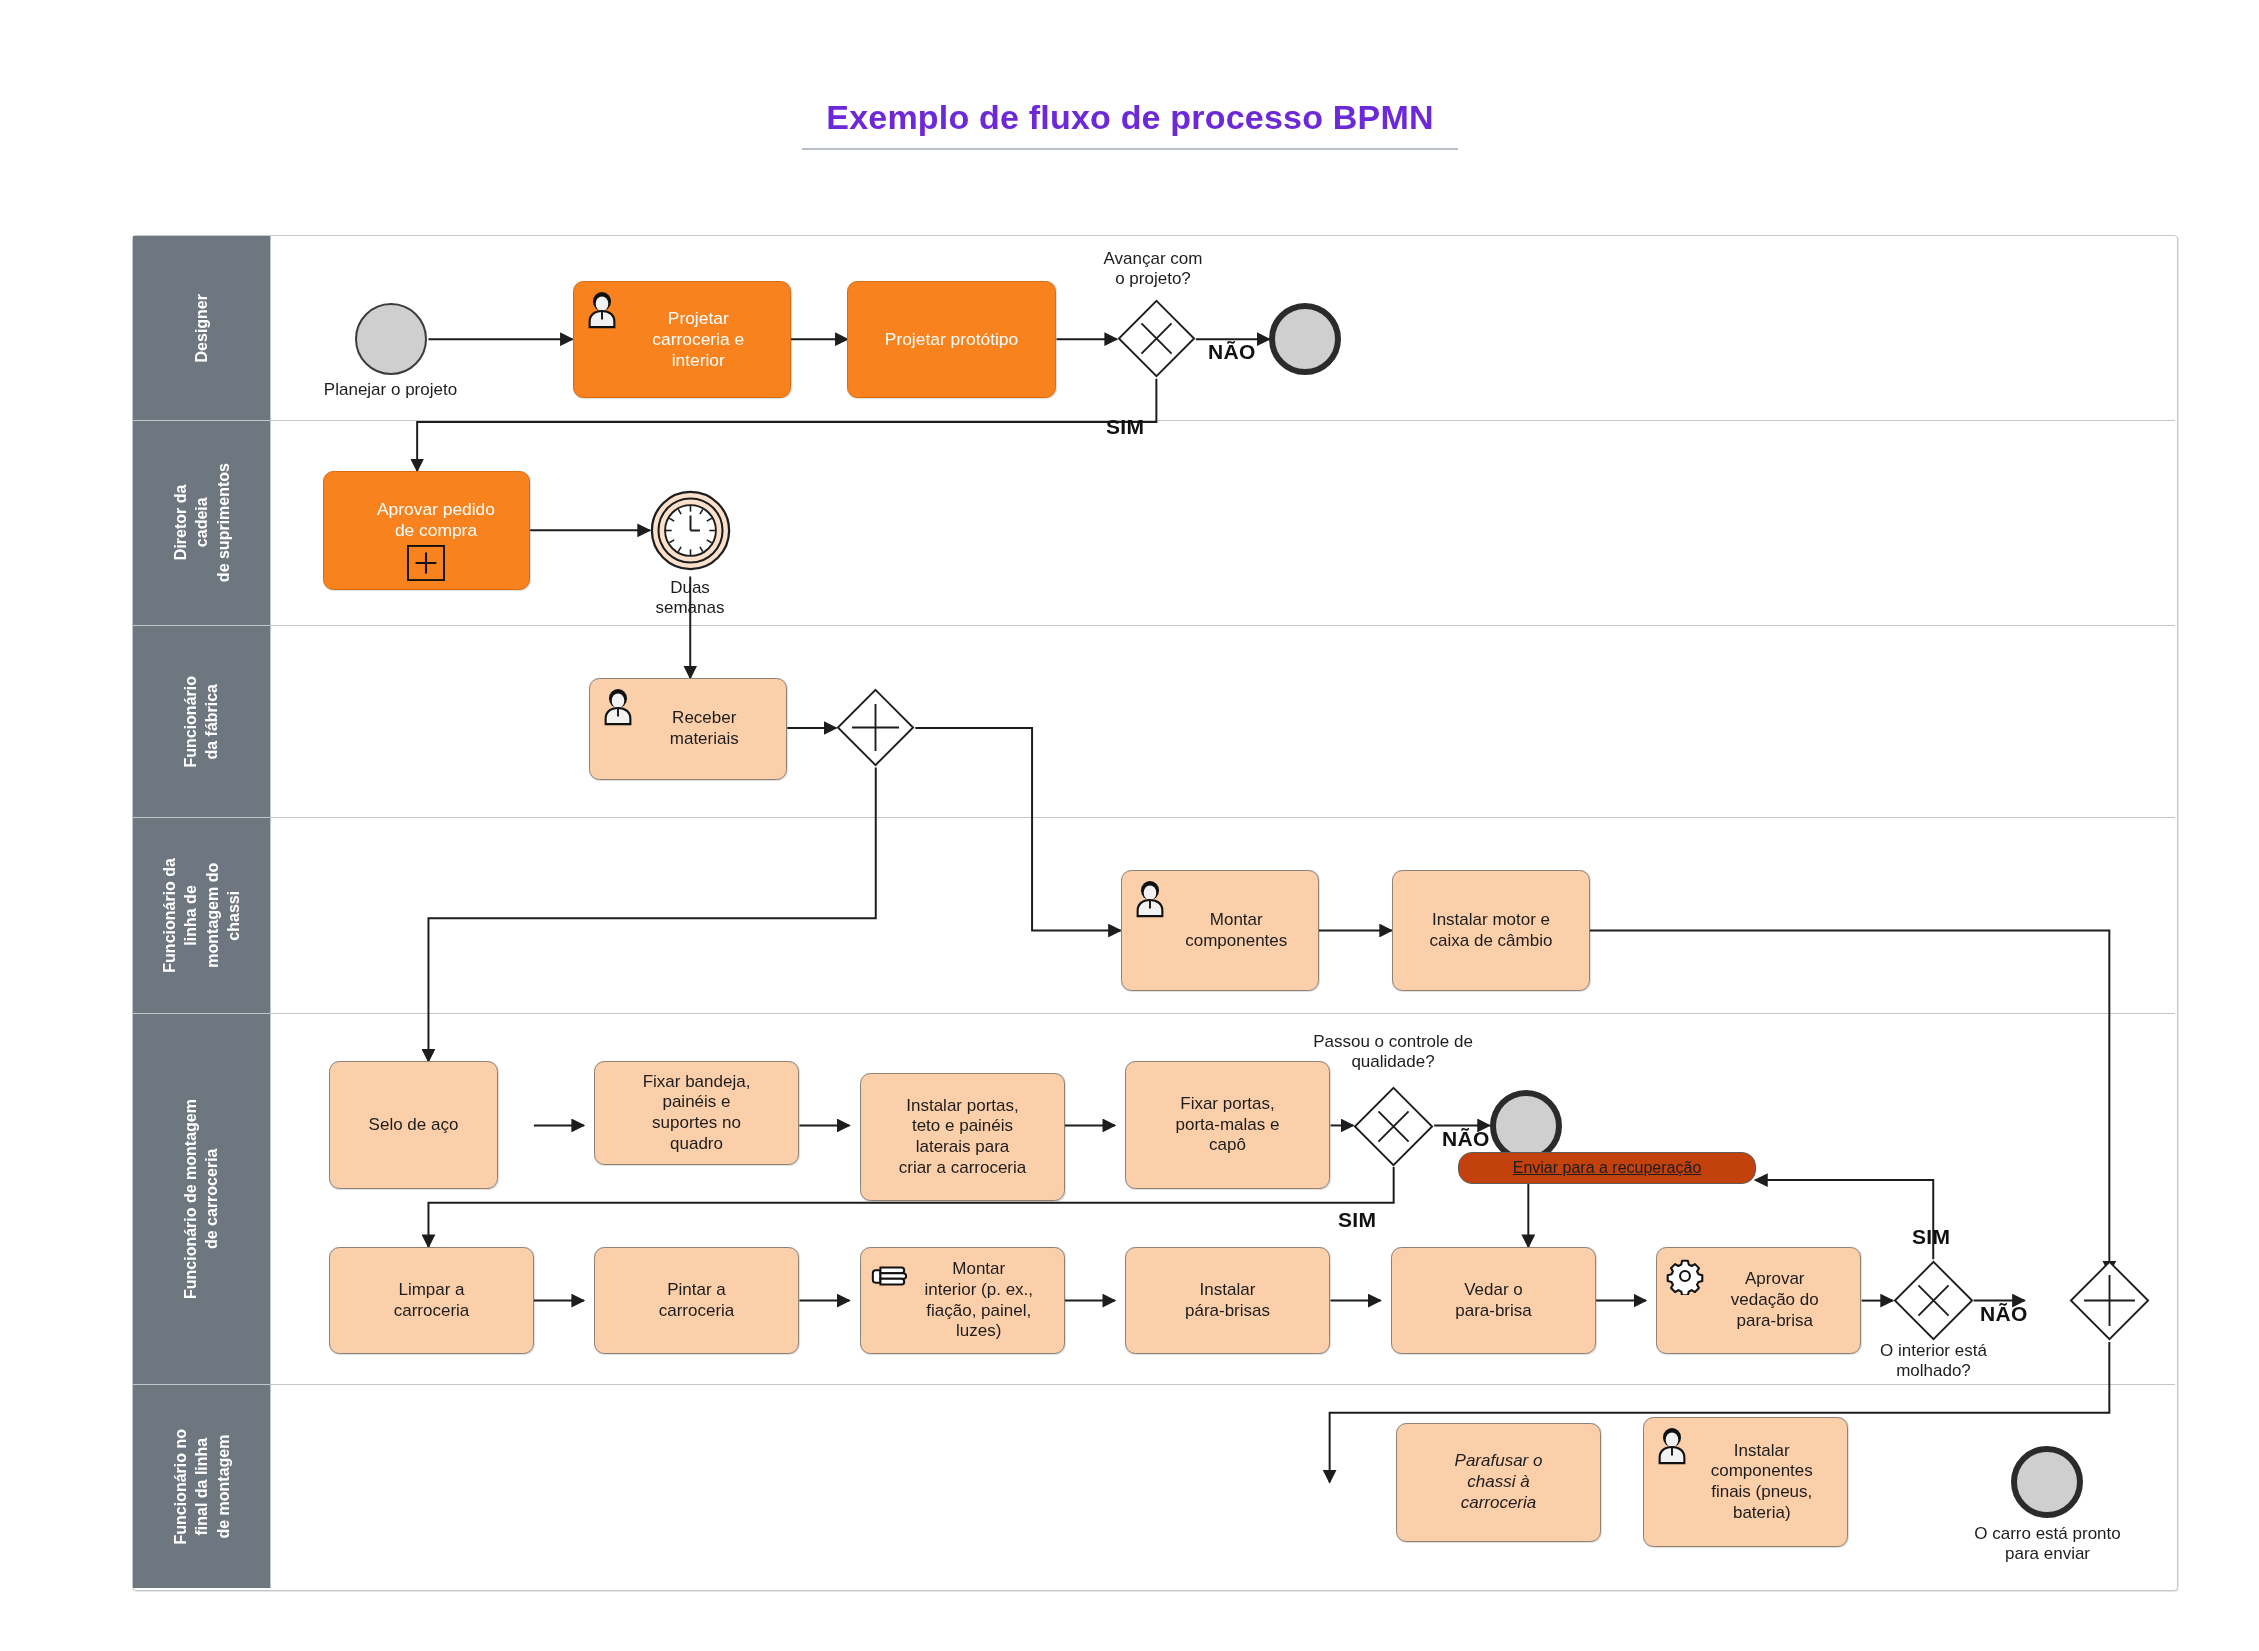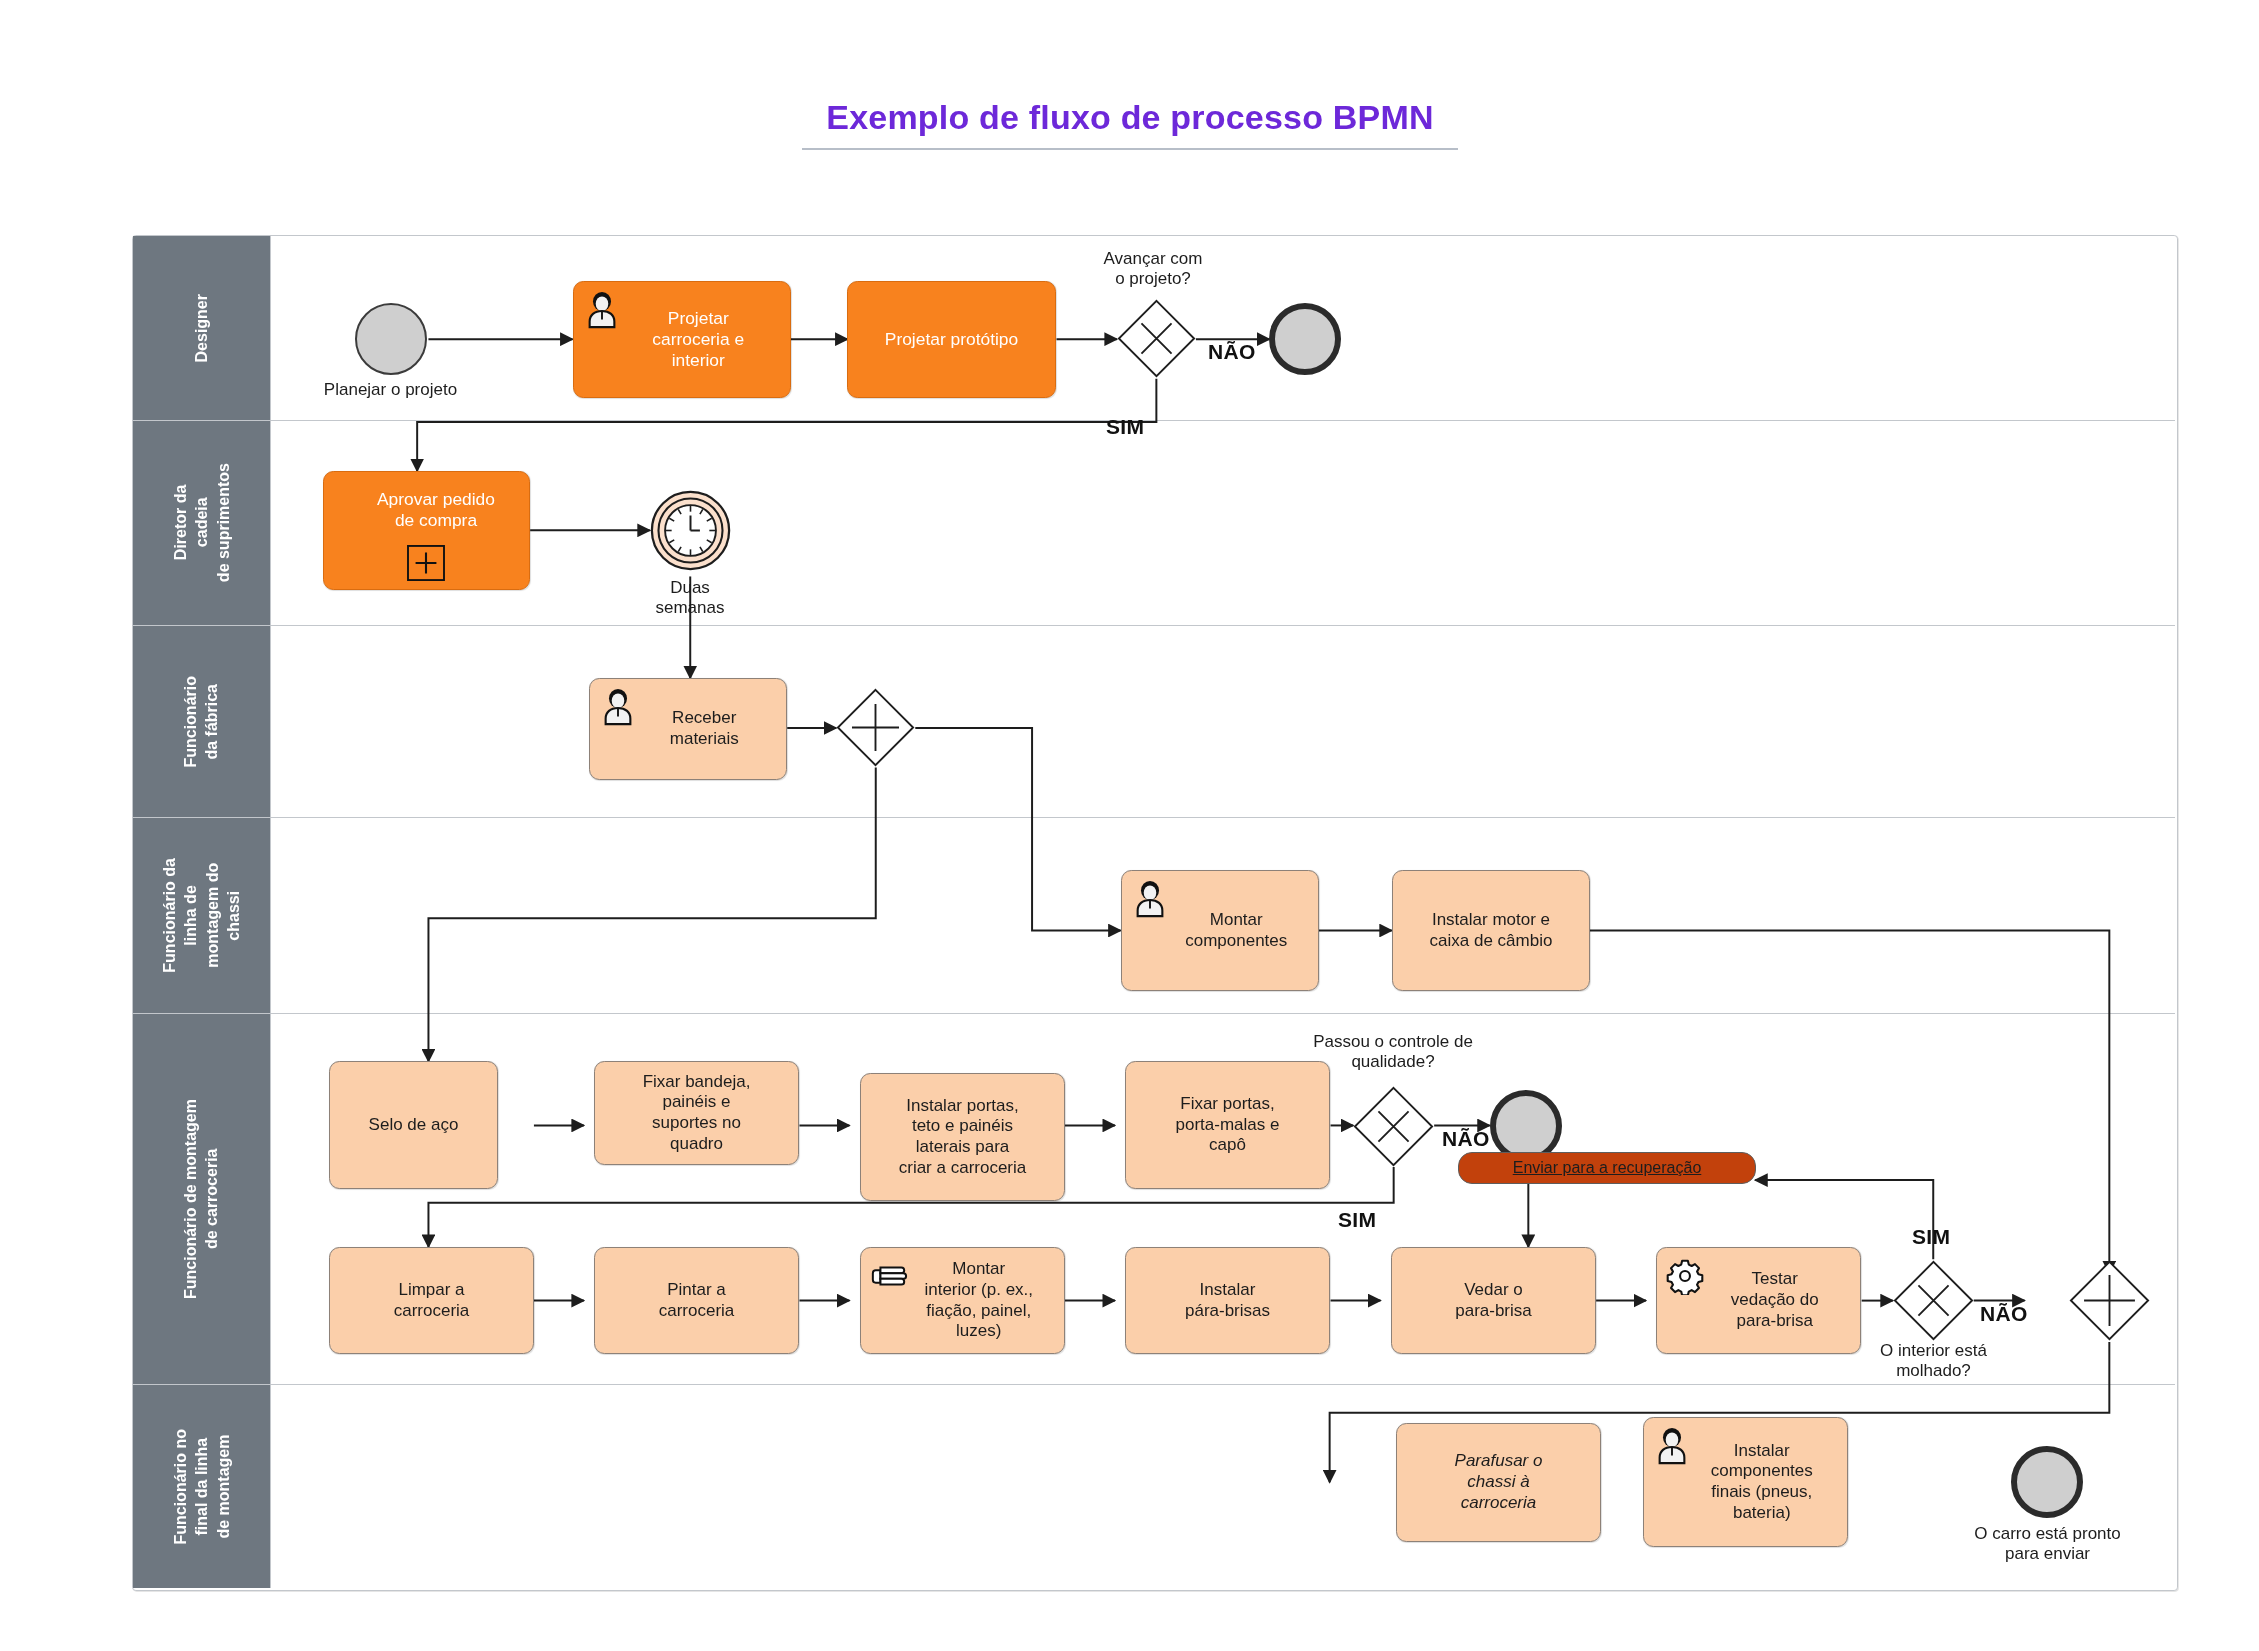--- a/index.html
+++ b/index.html
@@ -186,21 +186,21 @@
   <path d="M26,26 L58,58 M58,26 L26,58" stroke="#1d1d1d" stroke-width="2"></path>
 </svg>
 <div class="elabel" style="left:1012px;top:249px;width:282px;">Avançar com
 o projeto?</div>
 <div class="flowlabel" style="left:1208px;top:328px;">NÃO</div>
 <div class="flowlabel" style="left:1106px;top:403px;">SIM</div>
 
 <div class="node ev end" style="left:1269px;top:303px;width:72px;height:72px;"></div>
 
 <div class="node task dark" style="left:323px;top:471px;width:207px;height:119px;">
-  <div class="tlabel" style="position:absolute;left:0;top:17px;width:207px;">Aprovar pedido
+  <div class="tlabel" style="position:absolute;left:0;top:27px;width:207px;">Aprovar pedido
 de compra</div>
   <svg class="" style="position:absolute;left:83px;top:73px;width:38px;height:36px;" viewBox="0 0 40 38">
     <rect x="1" y="1" width="38" height="36" fill="none" stroke="#111" stroke-width="2"></rect>
     <path d="M20,8 L20,30 M9,19 L31,19" stroke="#111" stroke-width="2.2"></path>
   </svg>
 </div>
 
 <svg class="node" style="left:650px;top:490px;width:81px;height:81px;" viewBox="0 0 86 86">
   <circle cx="43" cy="43" r="41" fill="#fbe0cc" stroke="#1d1d1d" stroke-width="2.4"></circle>
   <circle cx="43" cy="43" r="34" fill="#fbe0cc" stroke="#1d1d1d" stroke-width="2.2"></circle>
@@ -318,21 +318,21 @@
 </div>
 <div class="node task light" style="left:1391px;top:1247px;width:205px;height:107px;">
   <div class="tlabel">Vedar o
 para-brisa</div>
 </div>
 <div class="node task light has-icon" style="left:1656px;top:1247px;width:205px;height:107px;">
   <svg class="tico" viewBox="0 0 40 40">
     <path d="M17,4 h6 l1,4 3,1.5 3.5,-2 4.2,4.2 -2,3.5 1.5,3 4,1 v6 l-4,1 -1.5,3 2,3.5 -4.2,4.2 -3.5,-2 -3,1.5 -1,4 h-6 l-1,-4 -3,-1.5 -3.5,2 -4.2,-4.2 2,-3.5 -1.5,-3 -4,-1 v-6 l4,-1 1.5,-3 -2,-3.5 4.2,-4.2 3.5,2 3,-1.5 z" fill="#fff" stroke="#111" stroke-width="2.2" stroke-linejoin="round"></path>
     <circle cx="20" cy="20" r="5.2" fill="#fff" stroke="#111" stroke-width="2.2"></circle>
   </svg>
-  <div class="tlabel">Testar
+  <div class="tlabel">Aprovar
 vedação do
 para-brisa</div>
 </div>
 
 <svg class="node gw" style="left:1893px;top:1260px;width:81px;height:81px;" viewBox="0 0 86 86">
   <polygon points="43,2 84,43 43,84 2,43" fill="#fff" stroke="#1d1d1d" stroke-width="2"></polygon>
   <path d="M27,27 L59,59 M59,27 L27,59" stroke="#1d1d1d" stroke-width="2"></path>
 </svg>
 <div class="elabel" style="left:1825px;top:1341px;width:217px;">O interior está
 molhado?</div>

